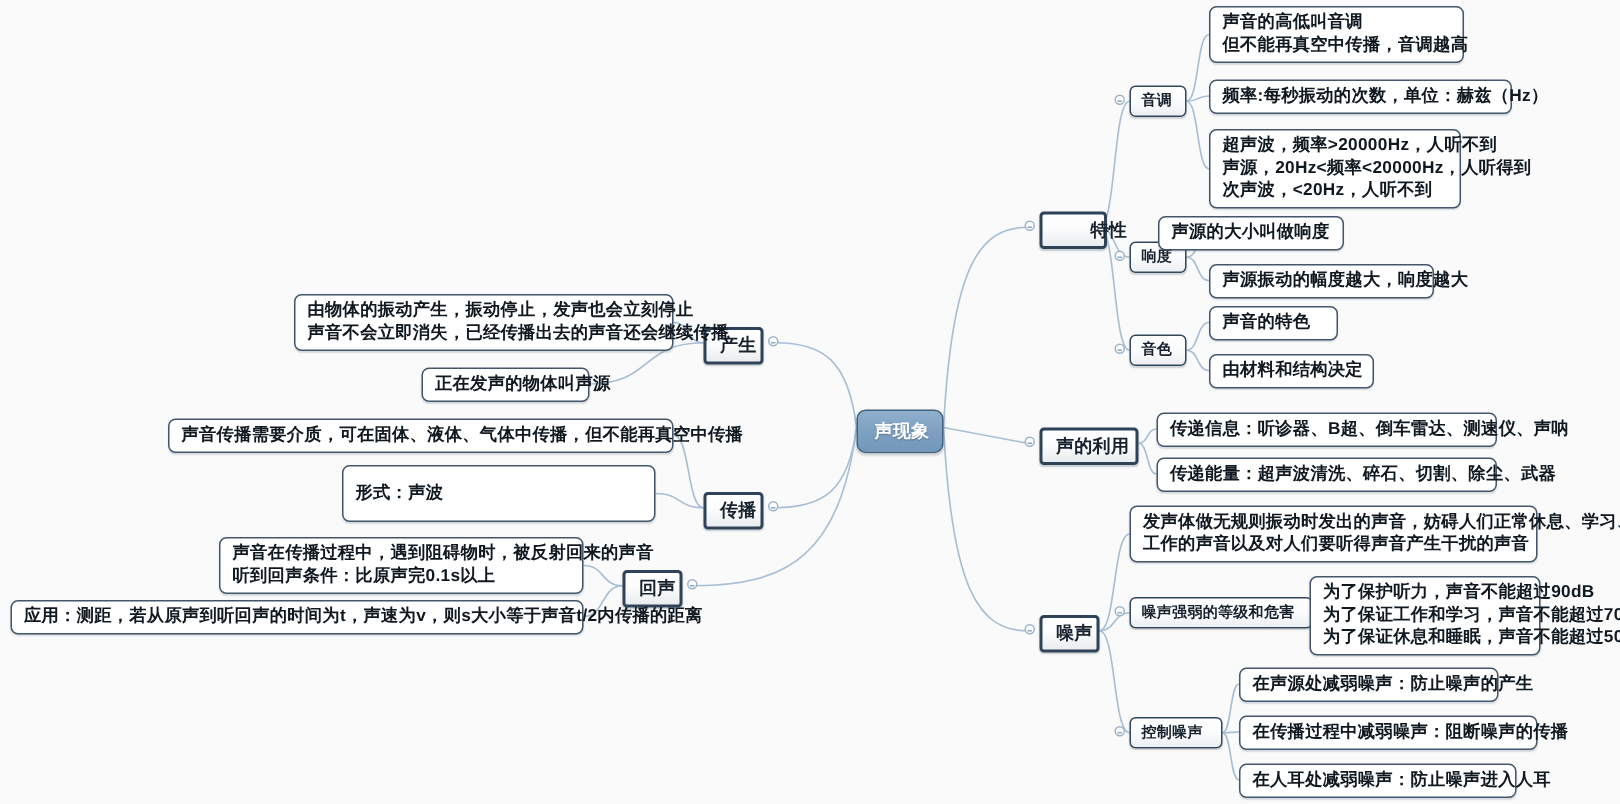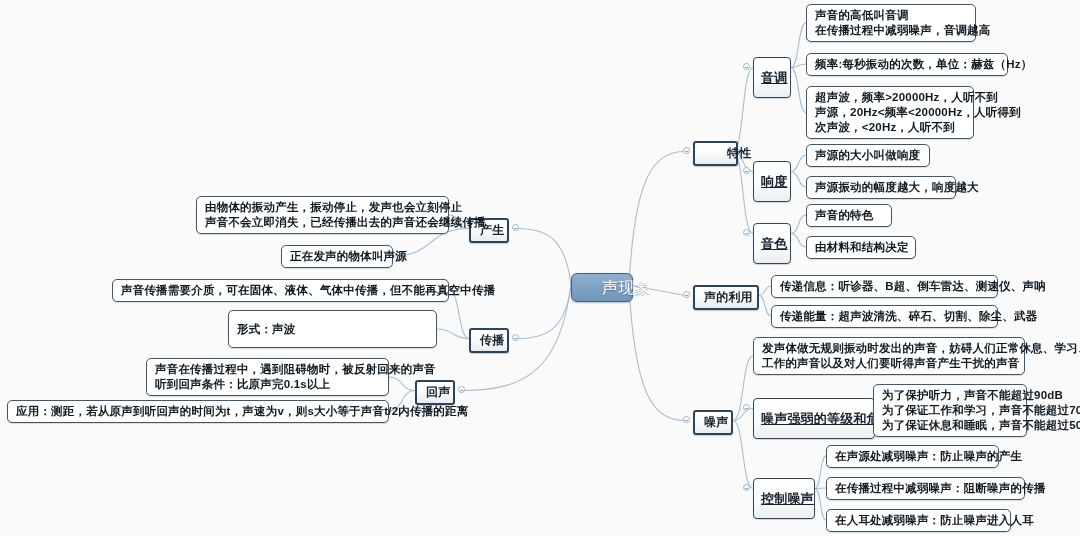--- a/index.html
+++ b/index.html
@@ -29,23 +29,23 @@
     line-height: 15px;
     letter-spacing: 0.2px;
   }
   
   .node.root {
     background: linear-gradient(180deg,#8eaecb 0%, #7e a0c0 0%, #7fa1c1 55%, #7198ba 100%);
     background: linear-gradient(180deg,#8fb0cd 0%, #7ea1c2 52%, #7197b9 100%);
     border: 1px solid #41617f;
     border-radius: 6px;
     color: #ffffff;
-    font-weight: normal;
-    font-size: 16px;
-    padding: 6px 30px;
+    font-weight: bold;
+    font-size: 12px;
+    padding: 6px 11px;
     box-shadow: 0 1px 2px rgba(60,80,100,0.35);
     text-shadow: 0 1px 1px rgba(40,60,80,0.45);
   }
   
   .node.branch {
     background: linear-gradient(180deg,#ffffff 0%, #fcfcfc 45%, #e9ecef 100%);
     border: 2px solid #2e4258;
     border-radius: 3px;
     color: #17222e;
     font-weight: bold;
@@ -53,24 +53,23 @@
     padding: 3px 9px;
     box-shadow: 0 1px 1px rgba(80,95,110,0.30);
   }
   
   .node.sub {
     background: linear-gradient(180deg,#ffffff 0%, #fbfcfd 50%, #eceff2 100%);
     border: 1.6px solid #33475c;
     border-radius: 4px;
     color: #17222e;
     font-weight: bold;
-    font-size: 13px;
-    padding: 12px 7px;
+    font-size: 10px;
+    padding: 2px 7px;
     box-shadow: 0 1px 1px rgba(80,95,110,0.26);
-    text-decoration: underline;
   }
   
   .node.leaf {
     background: #ffffff;
     border: 1.3px solid #44566b;
     border-radius: 5px;
     color: #101820;
     font-weight: bold;
     font-size: 11.5px;
     padding: 3px 8px;
@@ -130,26 +129,26 @@
       <path d="M 571 285 C 560.2 369.4 525.64 390.5 463 390.5" fill="none" stroke="#a8bed4" stroke-width="1.1"></path>
       <path d="M 415 390.5 C 400.7 390.5 403.3 377 389 377" fill="none" stroke="#a8bed4" stroke-width="1.1"></path>
       <path d="M 415 390.5 C 400.7 390.5 403.3 411 389 411" fill="none" stroke="#a8bed4" stroke-width="1.1"></path>
     </svg>
   <div id="nodes-layer">
       <div class="node root" style="left: 571px; top: 273px; width: 58px; min-height: 24px;"><span class="txt"><span class="ln">声现象</span></span></div>
       <div class="node branch" style="left: 693px; top: 141px; width: 40px; min-height: 21px; padding-left: 32px;"><span class="txt"><span class="ln">特性</span></span></div>
       <div class="toggle" style="top: 147px; left: 683px;"></div>
       <div class="node sub" style="left: 753px; top: 57px; width: 38px; min-height: 21px;"><span class="txt"><span class="ln">音调</span></span></div>
       <div class="toggle" style="top: 63px; left: 743px;"></div>
-      <div class="node leaf" style="left: 806px; top: 4px; width: 170px; min-height: 38px;"><span class="txt"><span class="ln">声音的高低叫音调</span><span class="ln">在传播过程中减弱噪声，音调越高</span></span></div>
+      <div class="node leaf" style="left: 806px; top: 4px; width: 170px; min-height: 38px;"><span class="txt"><span class="ln">声音的高低叫音调</span><span class="ln">但不能再真空中传播，音调越高</span></span></div>
       <div class="node leaf" style="left: 806px; top: 53px; width: 202px; min-height: 22px;"><span class="txt"><span class="ln">频率:每秒振动的次数，单位：赫兹（Hz）</span></span></div>
       <div class="node leaf" style="left: 806px; top: 86px; width: 168px; min-height: 53px;"><span class="txt"><span class="ln">超声波，频率&gt;20000Hz，人听不到</span><span class="ln">声源，20Hz&lt;频率&lt;20000Hz，人听得到</span><span class="ln">次声波，&lt;20Hz，人听不到</span></span></div>
       <div class="node sub" style="left: 753px; top: 161px; width: 38px; min-height: 21px;"><span class="txt"><span class="ln">响度</span></span></div>
       <div class="toggle" style="top: 167px; left: 743px;"></div>
-      <div class="node leaf" style="left: 806px; top: 144px; width: 124px; min-height: 22px;"><span class="txt"><span class="ln">声源的大小叫做响度</span></span></div>
+      <div class="node leaf" style="left: 772px; top: 144px; width: 124px; min-height: 22px;"><span class="txt"><span class="ln">声源的大小叫做响度</span></span></div>
       <div class="node leaf" style="left: 806px; top: 176px; width: 150px; min-height: 22px;"><span class="txt"><span class="ln">声源振动的幅度越大，响度越大</span></span></div>
       <div class="node sub" style="left: 753px; top: 223px; width: 38px; min-height: 21px;"><span class="txt"><span class="ln">音色</span></span></div>
       <div class="toggle" style="top: 229px; left: 743px;"></div>
       <div class="node leaf" style="left: 806px; top: 204px; width: 86px; min-height: 22px;"><span class="txt"><span class="ln">声音的特色</span></span></div>
       <div class="node leaf" style="left: 806px; top: 236px; width: 110px; min-height: 22px;"><span class="txt"><span class="ln">由材料和结构决定</span></span></div>
       <div class="node branch" style="left: 693px; top: 285px; width: 66px; min-height: 21px;"><span class="txt"><span class="ln">声的利用</span></span></div>
       <div class="toggle" style="top: 291px; left: 683px;"></div>
       <div class="node leaf" style="left: 771px; top: 275px; width: 227px; min-height: 22px;"><span class="txt"><span class="ln">传递信息：听诊器、B超、倒车雷达、测速仪、声呐</span></span></div>
       <div class="node leaf" style="left: 771px; top: 305px; width: 227px; min-height: 22px; font-family: Liberation Mono, monospace;"><span class="txt"><span class="ln">传递能量：超声波清洗、碎石、切割、除尘、武器</span></span></div>
       <div class="node branch" style="left: 693px; top: 410px; width: 40px; min-height: 21px;"><span class="txt"><span class="ln">噪声</span></span></div>

